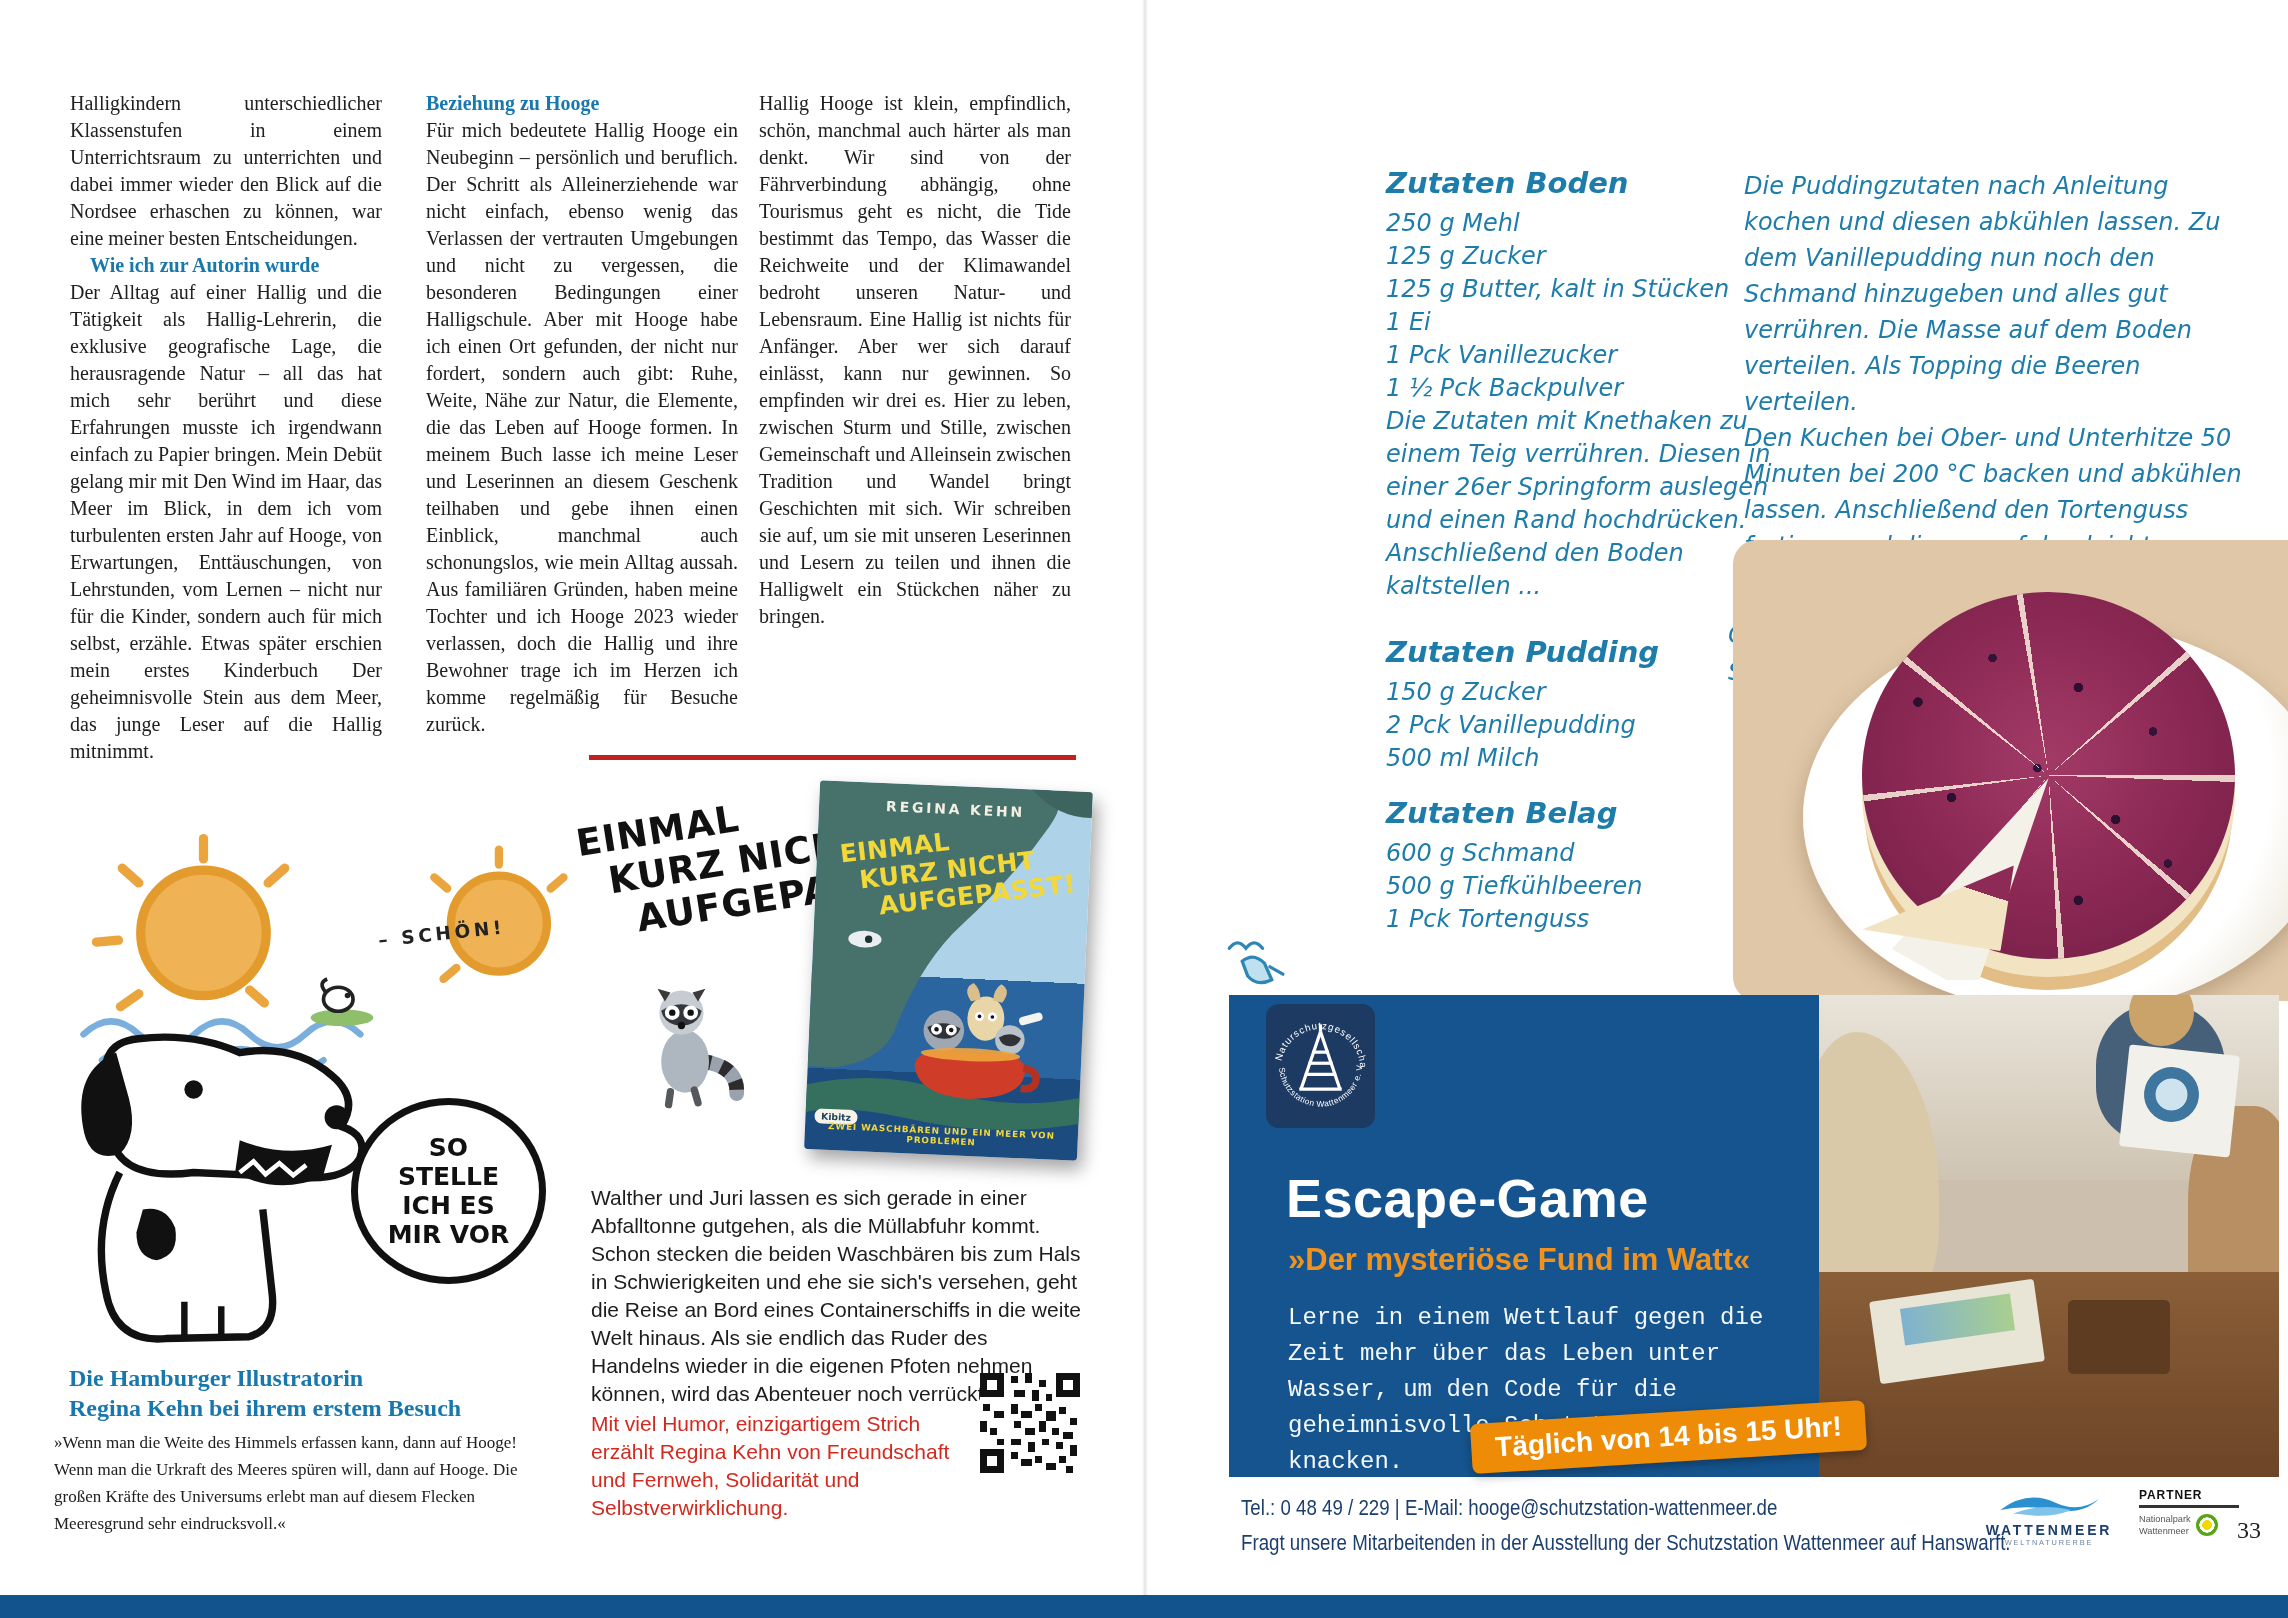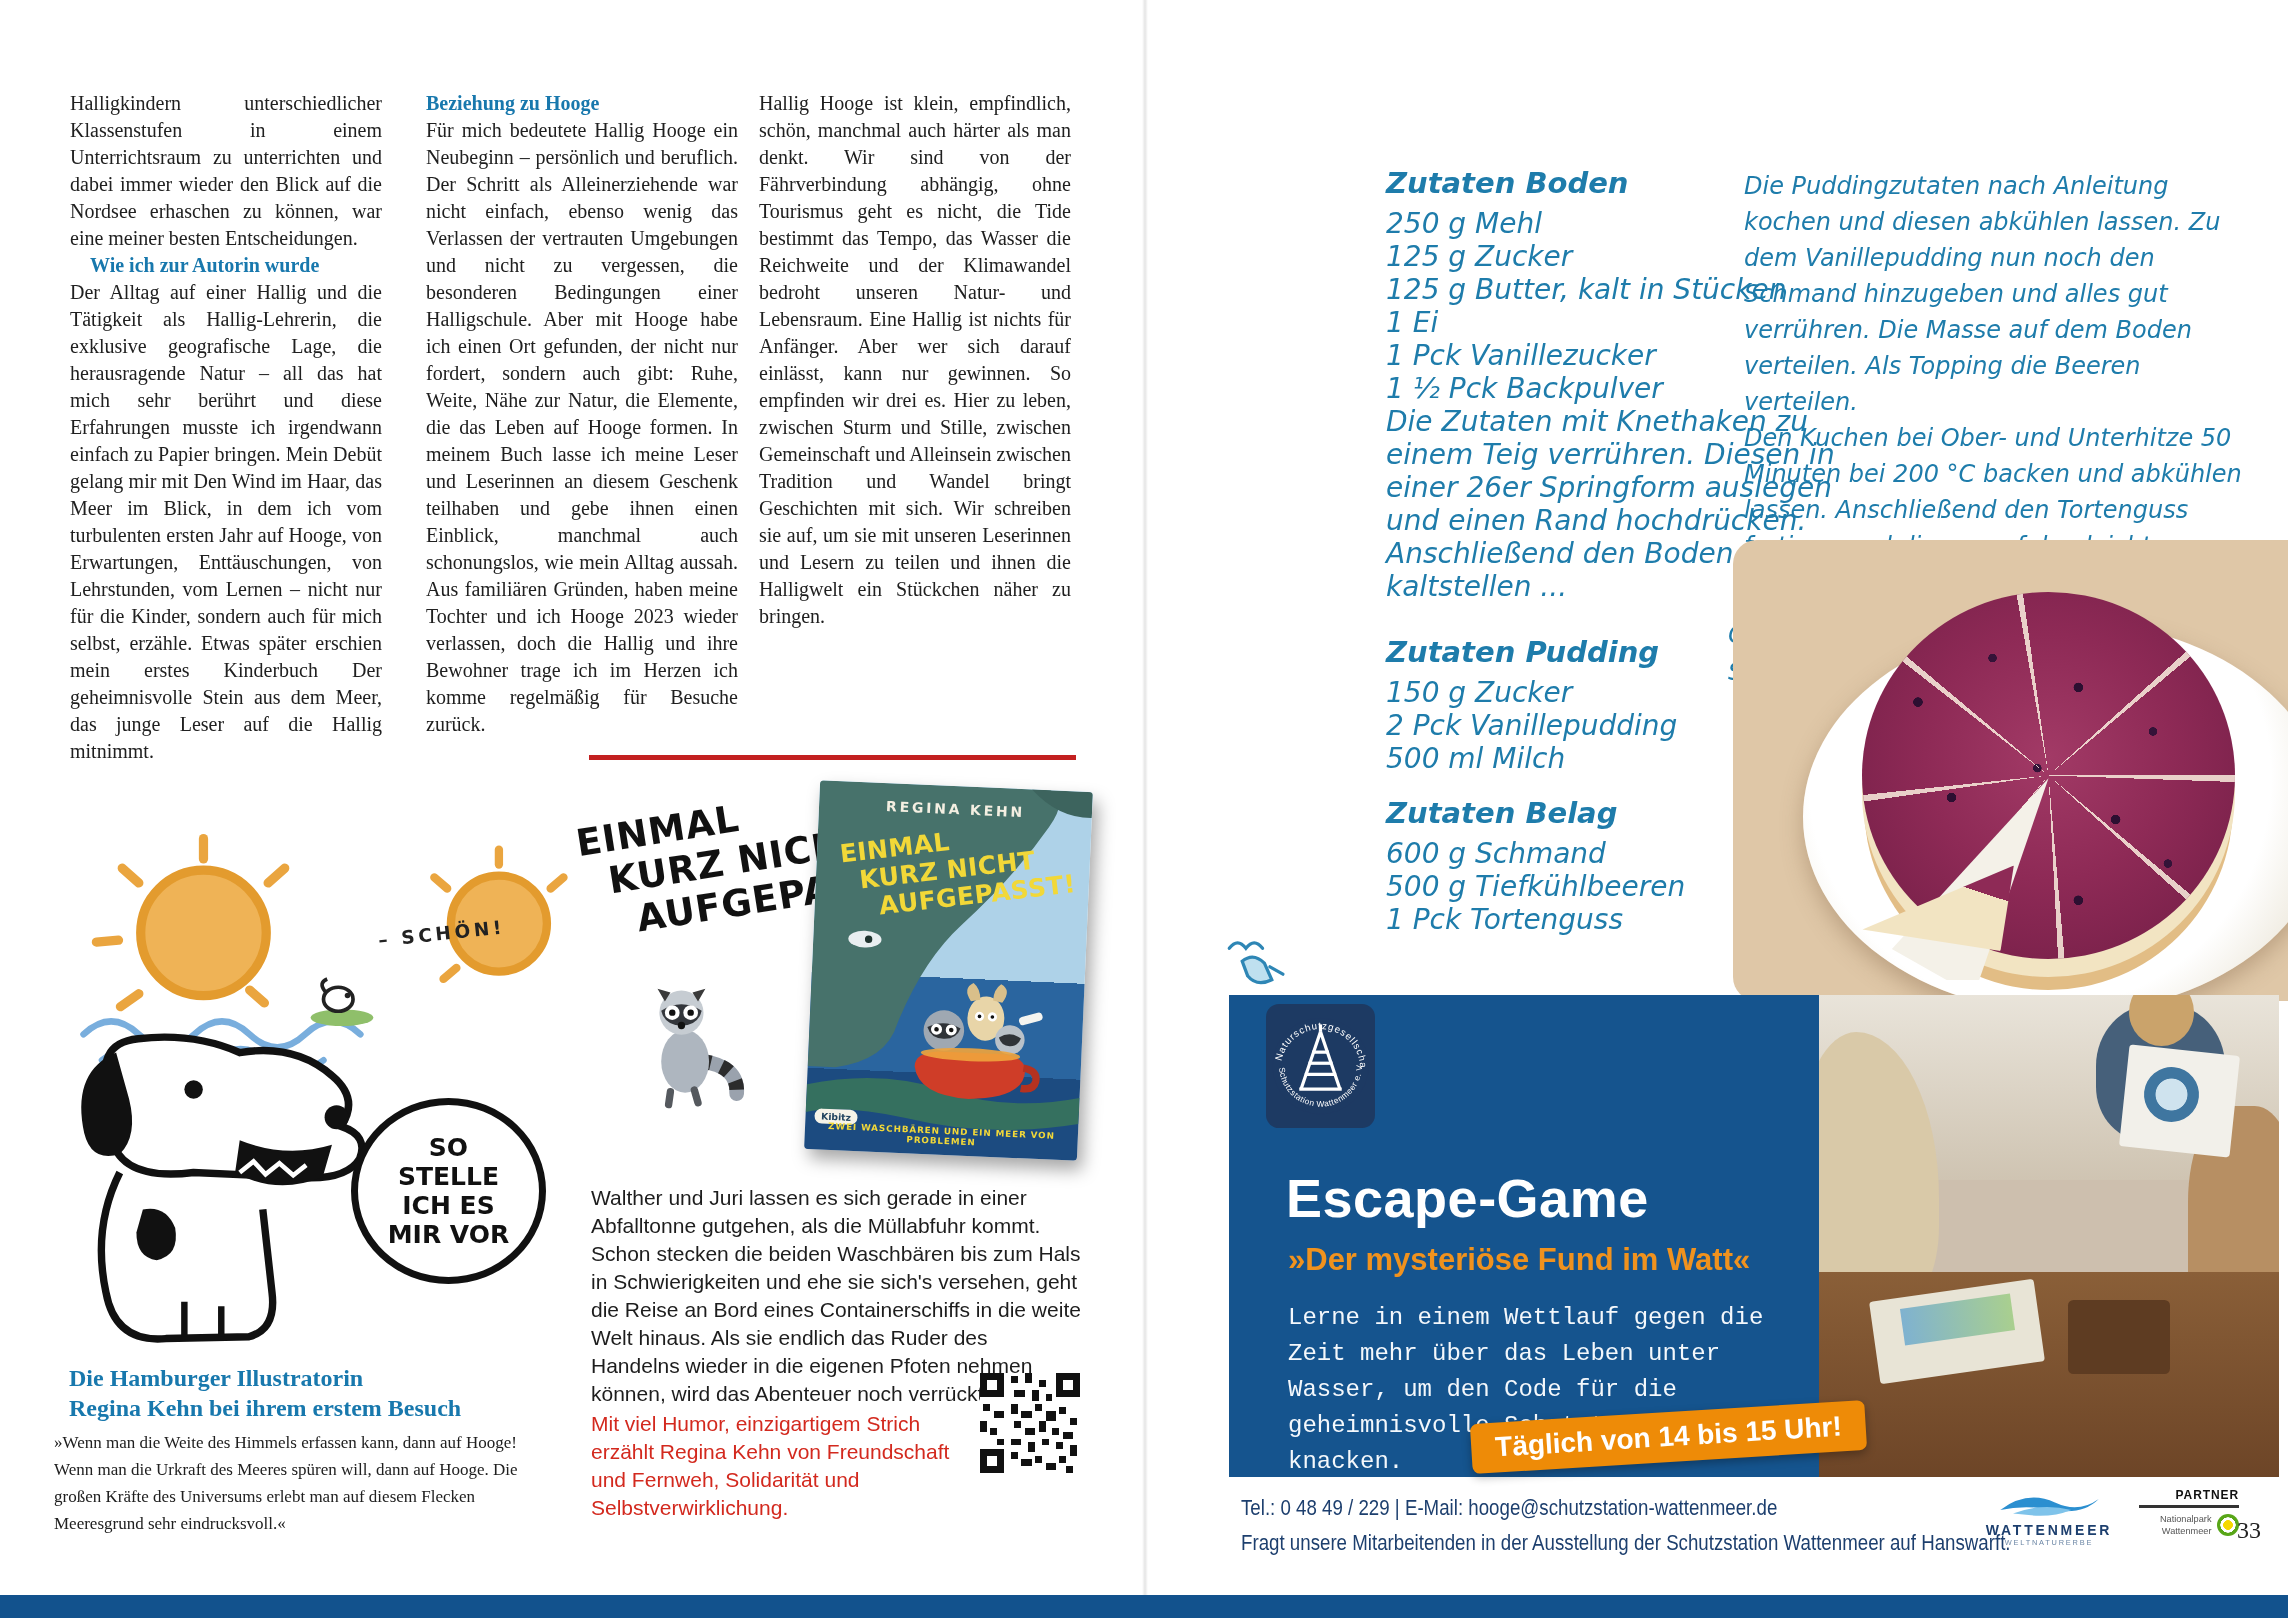--- a/index.html
+++ b/index.html
@@ -43,21 +43,21 @@
   
   .blurb{width:491px;font-family:"Liberation Sans", sans-serif;font-size:21px;line-height:28px;
          color:#1d1d1d;text-align:left;}
   .redtext{width:388px;font-family:"Liberation Sans", sans-serif;font-size:21px;line-height:28px;
            color:#d3291e;}
   .redrule{width:487px;height:4.6px;background:#c32020;}
   
   .script{font-family:"DejaVu Sans", sans-serif;font-style:italic;color:#1e7cab;}
   .rtitle{font-size:43px;font-weight:bold;letter-spacing:0.9px;}
   .rsection .h{font-size:29px;font-weight:bold;margin-bottom:7.4px;}
-  .rsection .l{font-size:28px;line-height:33px;white-space:nowrap;}
+  .rsection .l{font-size:24px;line-height:33px;white-space:nowrap;}
   .rinstr{width:521px;font-size:24px;line-height:36px;}
   .rinstr p{margin:0 0 0 16px;}
   .rclose{font-size:24px;line-height:37px;}
   
   .photo-cake{width:556px;height:461px;overflow:hidden;border-radius:24px 0 0 24px;
      background:
        linear-gradient(100deg, rgba(255,255,255,.95) 0%, rgba(255,255,255,0) 26%),
        linear-gradient(180deg, rgba(255,255,255,.8) 0%, rgba(255,255,255,0) 14%),
        radial-gradient(130% 120% at 70% 50%, #ecdcc6 0%, #e0c8a8 55%, #d3b astro 100%, #d2b490 100%);
      background-color:#dfc7a7;}
@@ -107,21 +107,21 @@
            font-size:24px;line-height:36px;color:#f4f8fc;}
   .ribbon{position:absolute;left:242px;top:417px;background:#ee8b07;color:#fff;border-radius:7.4px;
           font-family:"Liberation Sans", sans-serif;font-weight:bold;font-size:28px;
           padding:9.2px 24px;transform:rotate(-3.5deg);box-shadow:0 3.7px 9.2px rgba(0,0,0,.3);}
   
   .contact{font-family:"Liberation Sans", sans-serif;color:#1d3f6e;font-size:22px;line-height:35px;
            transform:scaleX(.85);transform-origin:left top;white-space:nowrap;font-weight:500;}
   .logo-watt{font-family:"Liberation Sans", sans-serif;text-align:center;color:#1d3f6e;}
   .logo-watt .w1{font-size:14px;letter-spacing:2.8px;font-weight:bold;}
   .logo-watt .w2{font-size:7.4px;letter-spacing:1.8px;color:#6b86a5;}
-  .logo-partner{font-family:"Liberation Sans", sans-serif;text-align:right;color:#111;}
+  .logo-partner{font-family:"Liberation Sans", sans-serif;text-align:left;color:#111;}
   .logo-partner .p1{font-size:12px;font-weight:bold;letter-spacing:0.9px;}
   .logo-partner .bar{height:2.8px;background:#333;margin:2.8px 0 5.5px 0;}
   .logo-partner .p2{font-size:9.2px;color:#555;line-height:12px;display:inline-block;vertical-align:middle;}
   .np-circle{display:inline-block;width:22px;height:22px;border-radius:50%;vertical-align:middle;margin-left:5.5px;
      background:radial-gradient(circle at 50% 50%, #f5d800 0 30%, #ffffff 32% 48%, #58a618 50% 100%);}
   .botbar{width:2289px;height:24px;background:#12528d;}
   .gutter{width:5.5px;height:1619px;background:linear-gradient(90deg,rgba(0,0,0,0) 0,rgba(0,0,0,.10) 50%,rgba(0,0,0,0) 100%);}
   
   .qr{width:100px;height:100px;}
 </style>

